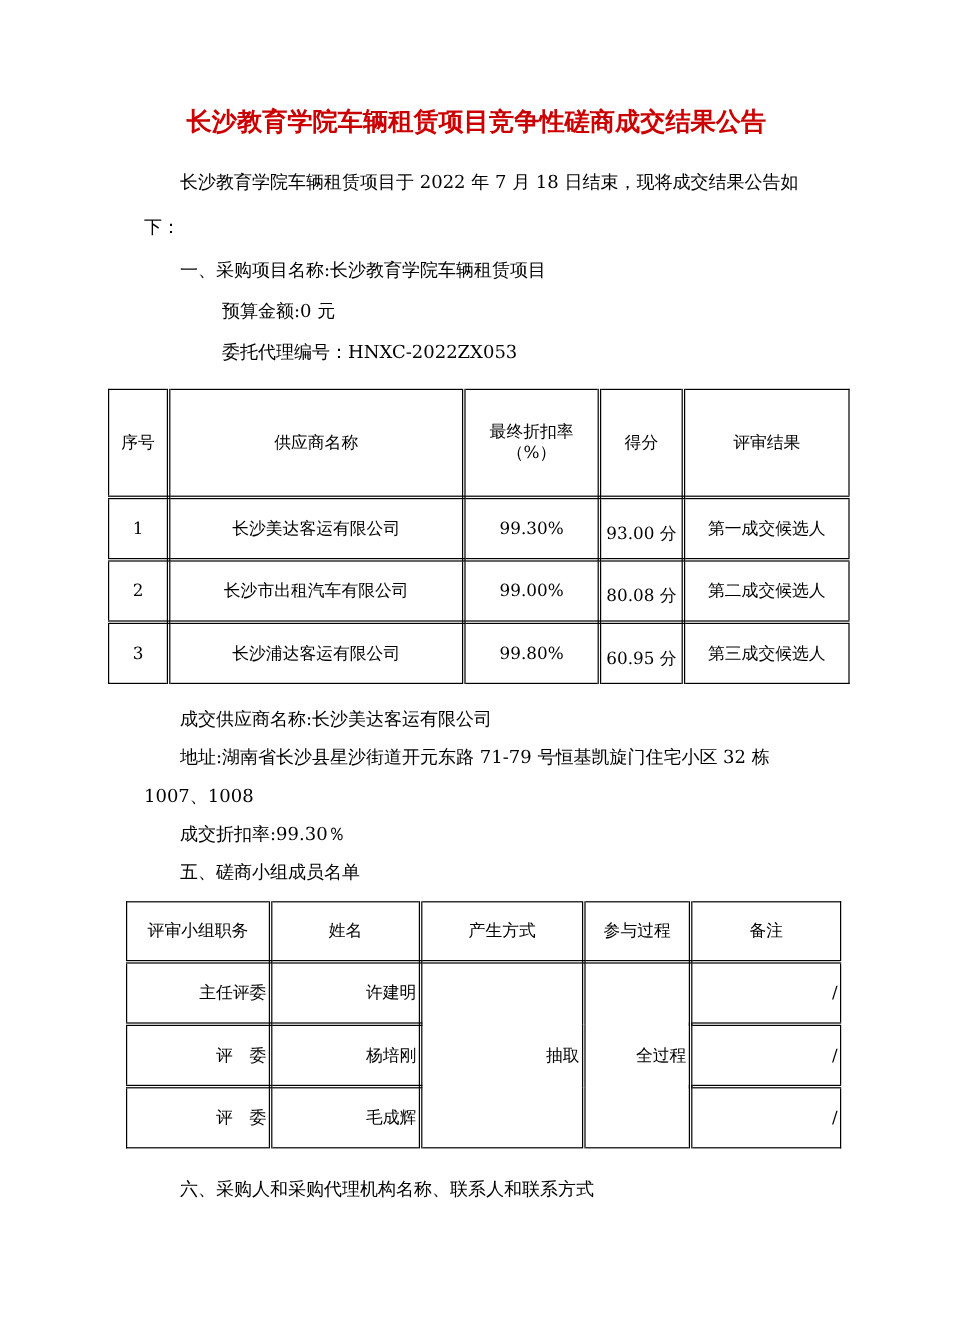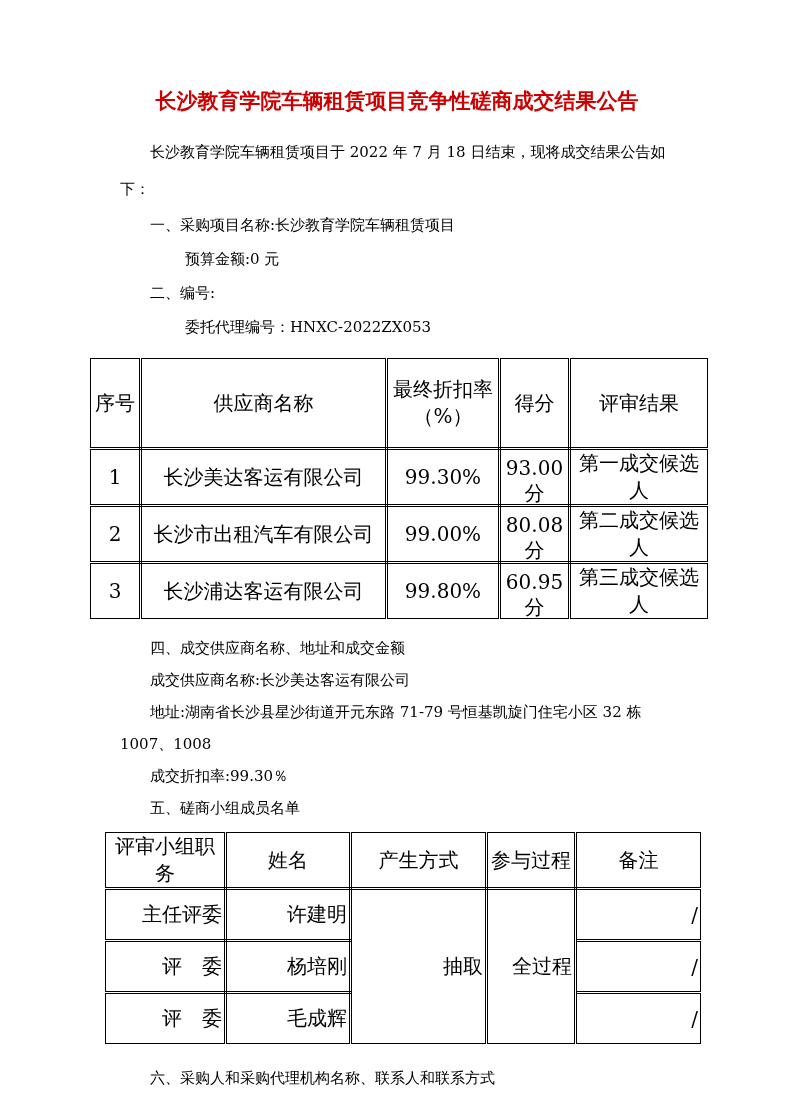--- a/index.html
+++ b/index.html
@@ -23,21 +23,21 @@
   .body-text{margin-left:120px;margin-right:110px;}
   .line{line-height:34px;}
   .intro{margin-top:18px;}
   .intro .line{line-height:37px;}
   .ind1{padding-left:30px;}
   .ind2{padding-left:65px;}
   table{
     border-collapse:collapse;
     table-layout:fixed;
     border:1px solid #000;
-    font-size:20px;
+    font-size:14px;
     text-align:center;
   }
   th,td{
     padding:0 2px;
     font-weight:normal;
     vertical-align:middle;
     word-break:break-all;
   }
   td:not(.last-col),th:not(.last-col){border-right:3px double #000;}
   .sep{border-bottom:3px double #000;}
@@ -61,21 +61,20 @@
   <h1 class="title" style="color: rgb(204, 0, 0);">长沙教育学院车辆租赁项目竞争性磋商成交结果公告</h1>
 
   <div class="body-text intro">
     <div class="line ind1">长沙教育学院车辆租赁项目于 2022 年 7 月 18 日结束，现将成交结果公告如</div>
     <div class="line">下：</div>
   </div>
 
   <div class="body-text">
     <div class="line ind1">一、采购项目名称:长沙教育学院车辆租赁项目</div>
     <div class="line ind2">预算金额:0 元</div>
-    <div class="line ind1">二、编号:</div>
     <div class="line ind2">委托代理编号：HNXC-2022ZX053</div>
   </div>
 
   <table class="t1">
     <colgroup>
       <col style="width:50px">
         <col style="width:246px">
         <col style="width:113px">
         <col style="width:70px">
         <col style="width:138px">
@@ -107,21 +106,20 @@
       <td>3</td>
       <td>长沙浦达客运有限公司</td>
       <td>99.80%</td>
       <td><span class="score-val">60.95 分</span></td>
       <td class="last-col">第三成交候选人</td>
     </tr>
   </tbody>
     </table>
 
   <div class="body-text sec4">
-    <div class="line ind1">四、成交供应商名称、地址和成交金额</div>
     <div class="line ind1">成交供应商名称:长沙美达客运有限公司</div>
     <div class="line ind1">地址:湖南省长沙县星沙街道开元东路 71-79 号恒基凯旋门住宅小区 32 栋</div>
     <div class="line">1007、1008</div>
     <div class="line ind1">成交折扣率:99.30％</div>
     <div class="line ind1">五、磋商小组成员名单</div>
   </div>
 
   <table class="t2">
     <colgroup>
       <col style="width:120px">

